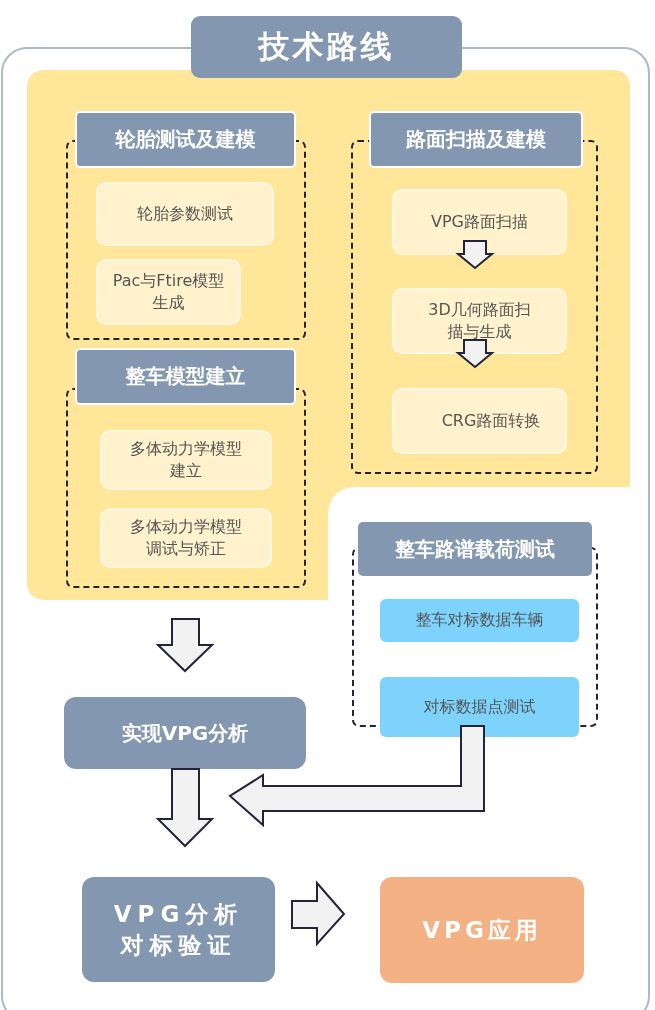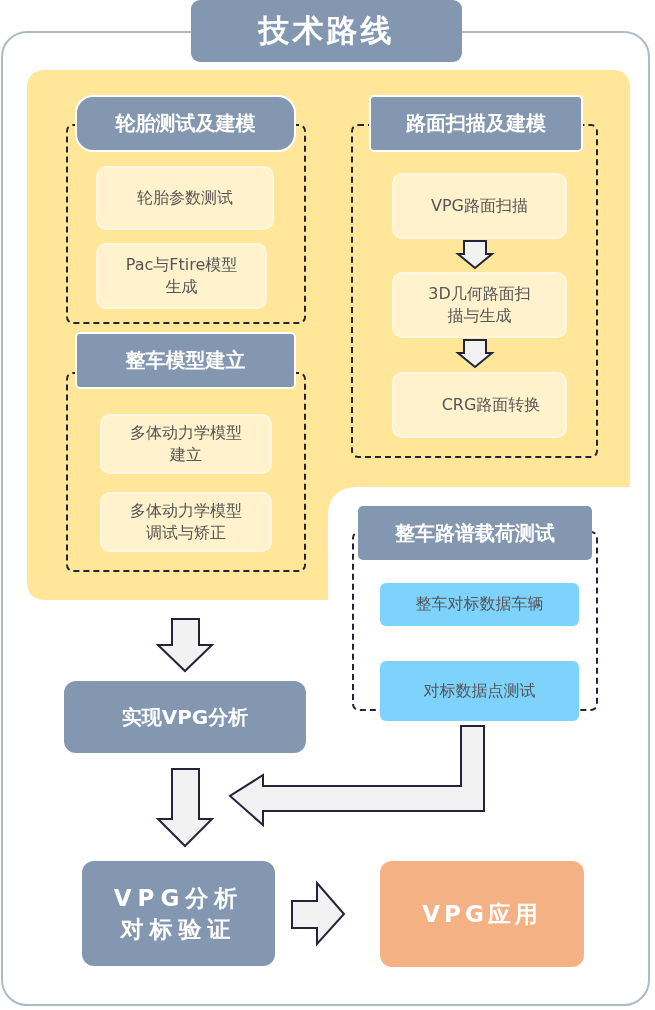--- a/index.html
+++ b/index.html
@@ -1,18 +1,18 @@
 <!DOCTYPE html>
 <html><head>
   <meta charset="utf-8">
   <style>
     html, body { margin: 0; padding: 0; background: #ffffff; }
     body { width: 655px; height: 1010px; position: relative; overflow: hidden;
            font-family: "DejaVu Sans", "Liberation Sans", sans-serif; }
-    .abs { position: absolute; }
+    .abs { position: absolute; margin-top: 16px; }
     #outer-frame { left: 1px; top: 31px; width: 649px; height: 975px;
       border: 2px solid #aeb9cb; border-radius: 26px; box-sizing: border-box; background: #fff; }
     #title-box { left: 191px; top: 0; width: 271px; height: 62px; background: #8497b0;
       border-radius: 9px; color: #fff; font-weight: bold; font-size: 31px; letter-spacing: 3px;
       display: flex; align-items: center; justify-content: center; }
     svg.layer { position: absolute; left: 0; top: 0; }
     .head { background: #8497b0; color: #fff; font-weight: bold; font-size: 20px;
       border: 2px solid #fff; border-radius: 5px; box-sizing: border-box;
       display: flex; align-items: center; justify-content: center; white-space: nowrap; }
     .dash { border: 2px dashed #23233a; border-radius: 7px; box-sizing: border-box; }
@@ -29,23 +29,23 @@
 
 <div id="outer-frame" class="abs"></div>
 
 <svg class="layer" width="655" height="1010">
   <path d="M46,70 H612 Q630,70 630,88 V487 H358 Q328,487 328,517 V600 H46 Q27,600 27,581 V88 Q27,70 46,70 Z" fill="#ffe699"></path>
 </svg>
 
 <div id="title-box" class="abs">技术路线</div>
 
 <div class="abs dash" style="left:66px;top:124px;width:240px;height:200px;"></div>
-<div class="abs head" style="left:75px;top:95px;width:221px;height:57px;border-radius:18px;">轮胎测试及建模</div>
+<div class="abs head" style="left:75px;top:95px;width:221px;height:57px;">轮胎测试及建模</div>
 <div class="abs item" style="left:96px;top:166px;width:178px;height:64px;">轮胎参数测试</div>
-<div class="abs item" style="left:96px;top:243px;width:171px;height:66px;white-space:pre-line;">Pac与Ftire模型
+<div class="abs item" style="left:96px;top:243px;width:145px;height:66px;white-space:pre-line;">Pac与Ftire模型
 生成</div>
 
 <div class="abs dash" style="left:351px;top:124px;width:247px;height:334px;"></div>
 <div class="abs head" style="left:369px;top:95px;width:214px;height:57px;">路面扫描及建模</div>
 <div class="abs item" style="left:392px;top:173px;width:175px;height:66px;">VPG路面扫描</div>
 <div class="abs item" style="left:392px;top:272px;width:175px;height:66px;white-space:pre-line;">3D几何路面扫
 描与生成</div>
 <div class="abs item" style="left:392px;top:372px;width:175px;height:66px;padding-left:23px;">CRG路面转换</div>
 
 <div class="abs dash" style="left:66px;top:372px;width:240px;height:200px;"></div>

